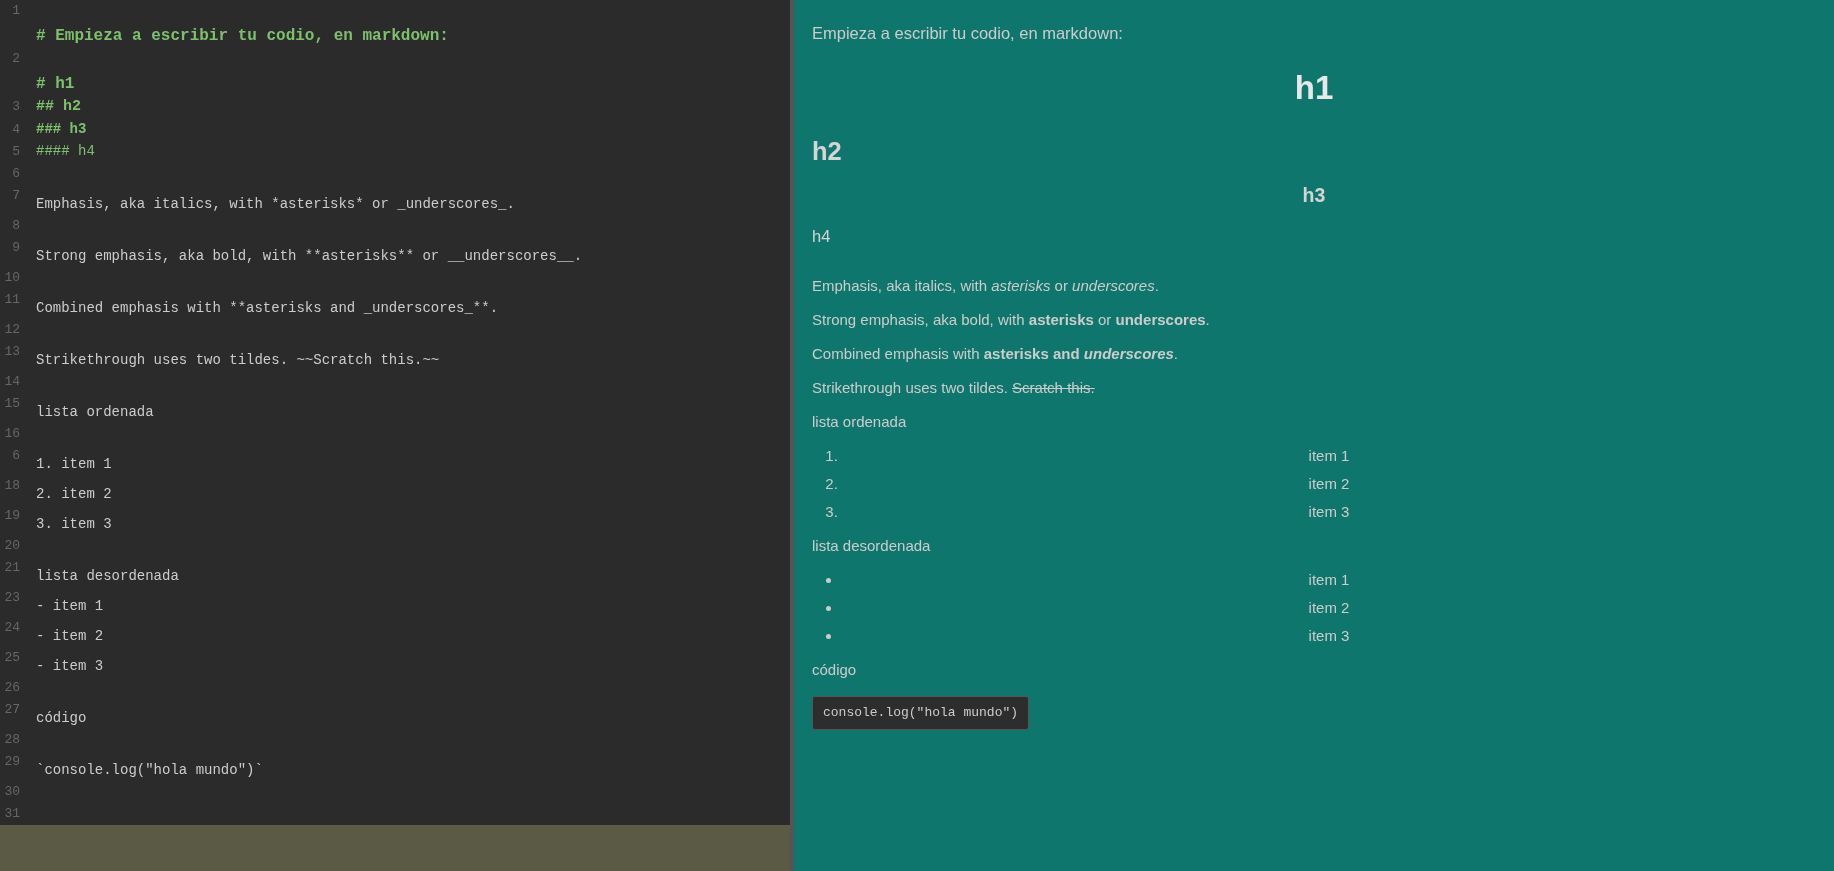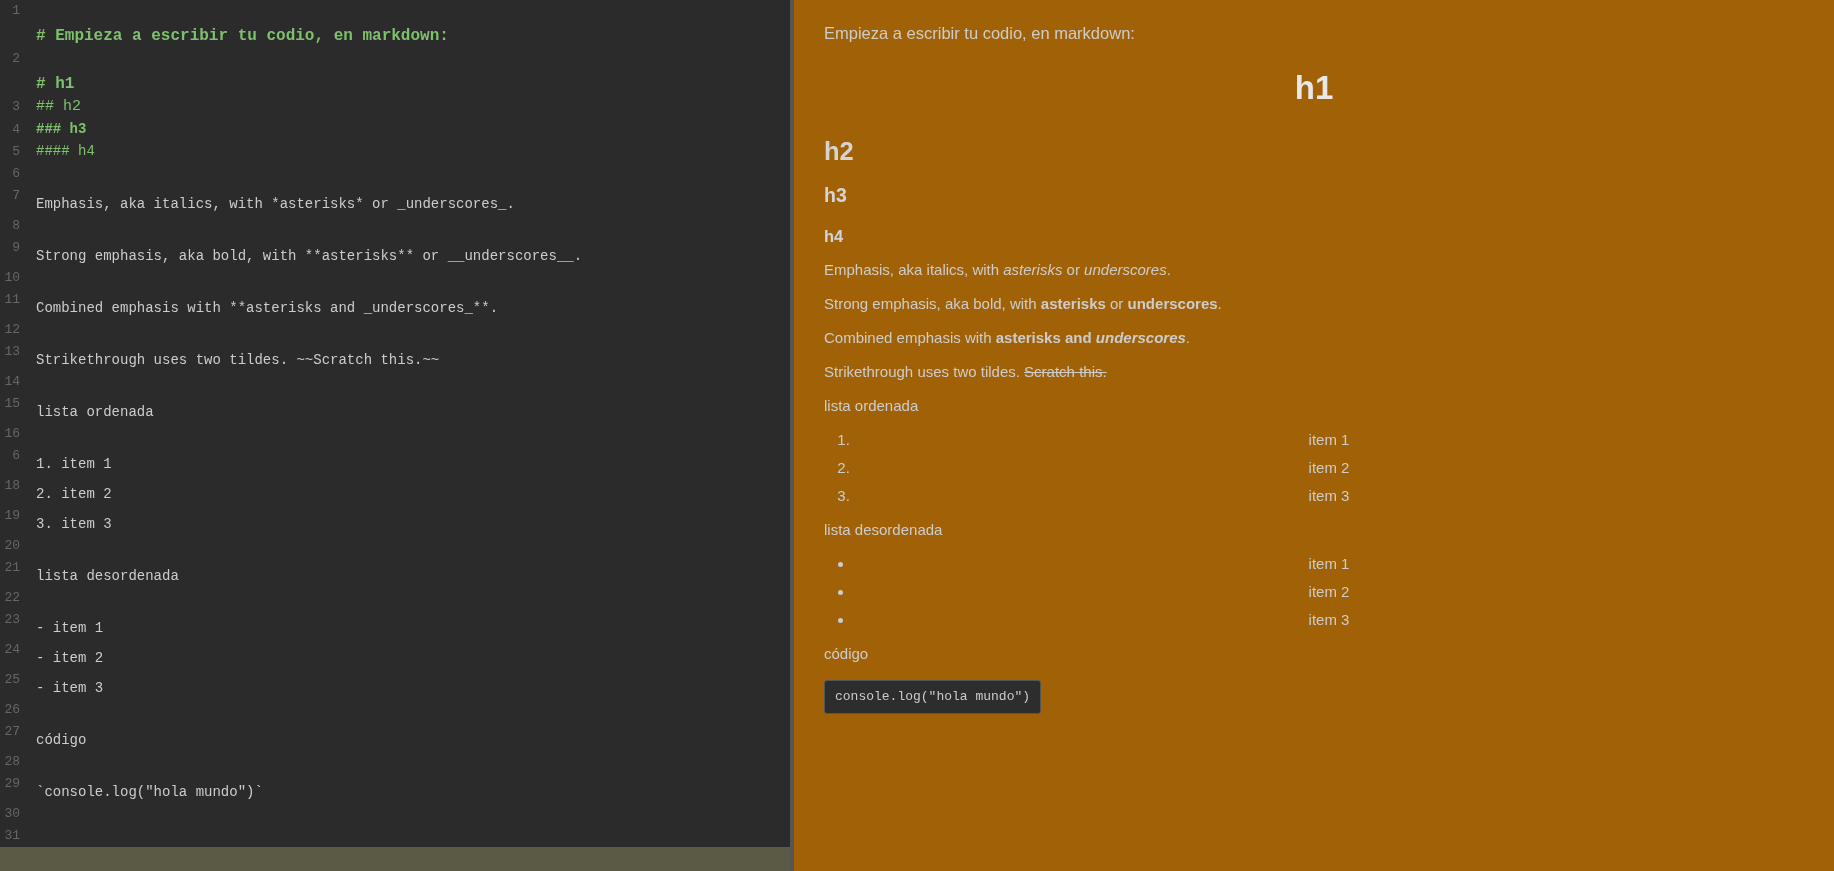--- a/index.html
+++ b/index.html
@@ -58,21 +58,21 @@
 
     .h1-text {
       color: #7ec16c;
       font-weight: bold;
       font-size: 16px;
       margin-top: 24px;
     }
 
     .h2-text {
       color: #7ec16c;
-      font-weight: normal;
+      font-weight: bold;
       font-size: 15px;
     }
 
     .h3-text {
       color: #7ec16c;
       font-weight: bold;
     }
 
     .h4-text {
       color: #7ec16c;
@@ -86,23 +86,23 @@
     
     .divider {
       width: 4px;
       background-color: #555;
       flex-shrink: 0;
     }
 
     
     .preview-panel {
       flex: 1;
-      background-color: #a16207;
+      background-color: #0f766e;
       color: #d4d4d4;
-      padding: 20px 30px;
+      padding: 20px 18px;
       overflow-y: auto;
       font-family: Arial, sans-serif;
       font-size: 15px;
       line-height: 1.6;
     }
 
     .preview-panel h1 {
       font-size: 2em;
       font-weight: bold;
       color: #e0e0e0;
@@ -133,28 +133,29 @@
       margin-bottom: 8px;
       font-weight: bold;
     }
 
     .preview-panel h3 {
       font-size: 1.3em;
       color: #d4d4d4;
       margin-top: 6px;
       margin-bottom: 8px;
       font-weight: bold;
+      text-align: center;
     }
 
     .preview-panel h4 {
       font-size: 1.1em;
       color: #d4d4d4;
       margin-top: 12px;
-      margin-bottom: 8px;
-      font-weight: bold;
+      margin-bottom: 24px;
+      font-weight: normal;
     }
 
     .preview-panel p {
       margin-bottom: 10px;
       color: #cccccc;
     }
 
     .preview-panel em {
       font-style: italic;
     }
@@ -314,24 +315,20 @@
     <div class="editor-line">
       <span class="line-number">20</span>
       <span class="line-content"> </span>
     </div>
 
     <div class="editor-line">
       <span class="line-number">21</span>
       <span class="line-content normal-text">lista desordenada</span>
     </div>
 
-    <div class="editor-line">
-      <span class="line-number">22</span>
-      <span class="line-content"> </span>
-    </div>
 
     <div class="editor-line">
       <span class="line-number">23</span>
       <span class="line-content normal-text">- item 1</span>
     </div>
 
     <div class="editor-line">
       <span class="line-number">24</span>
       <span class="line-content normal-text">- item 2</span>
     </div>

